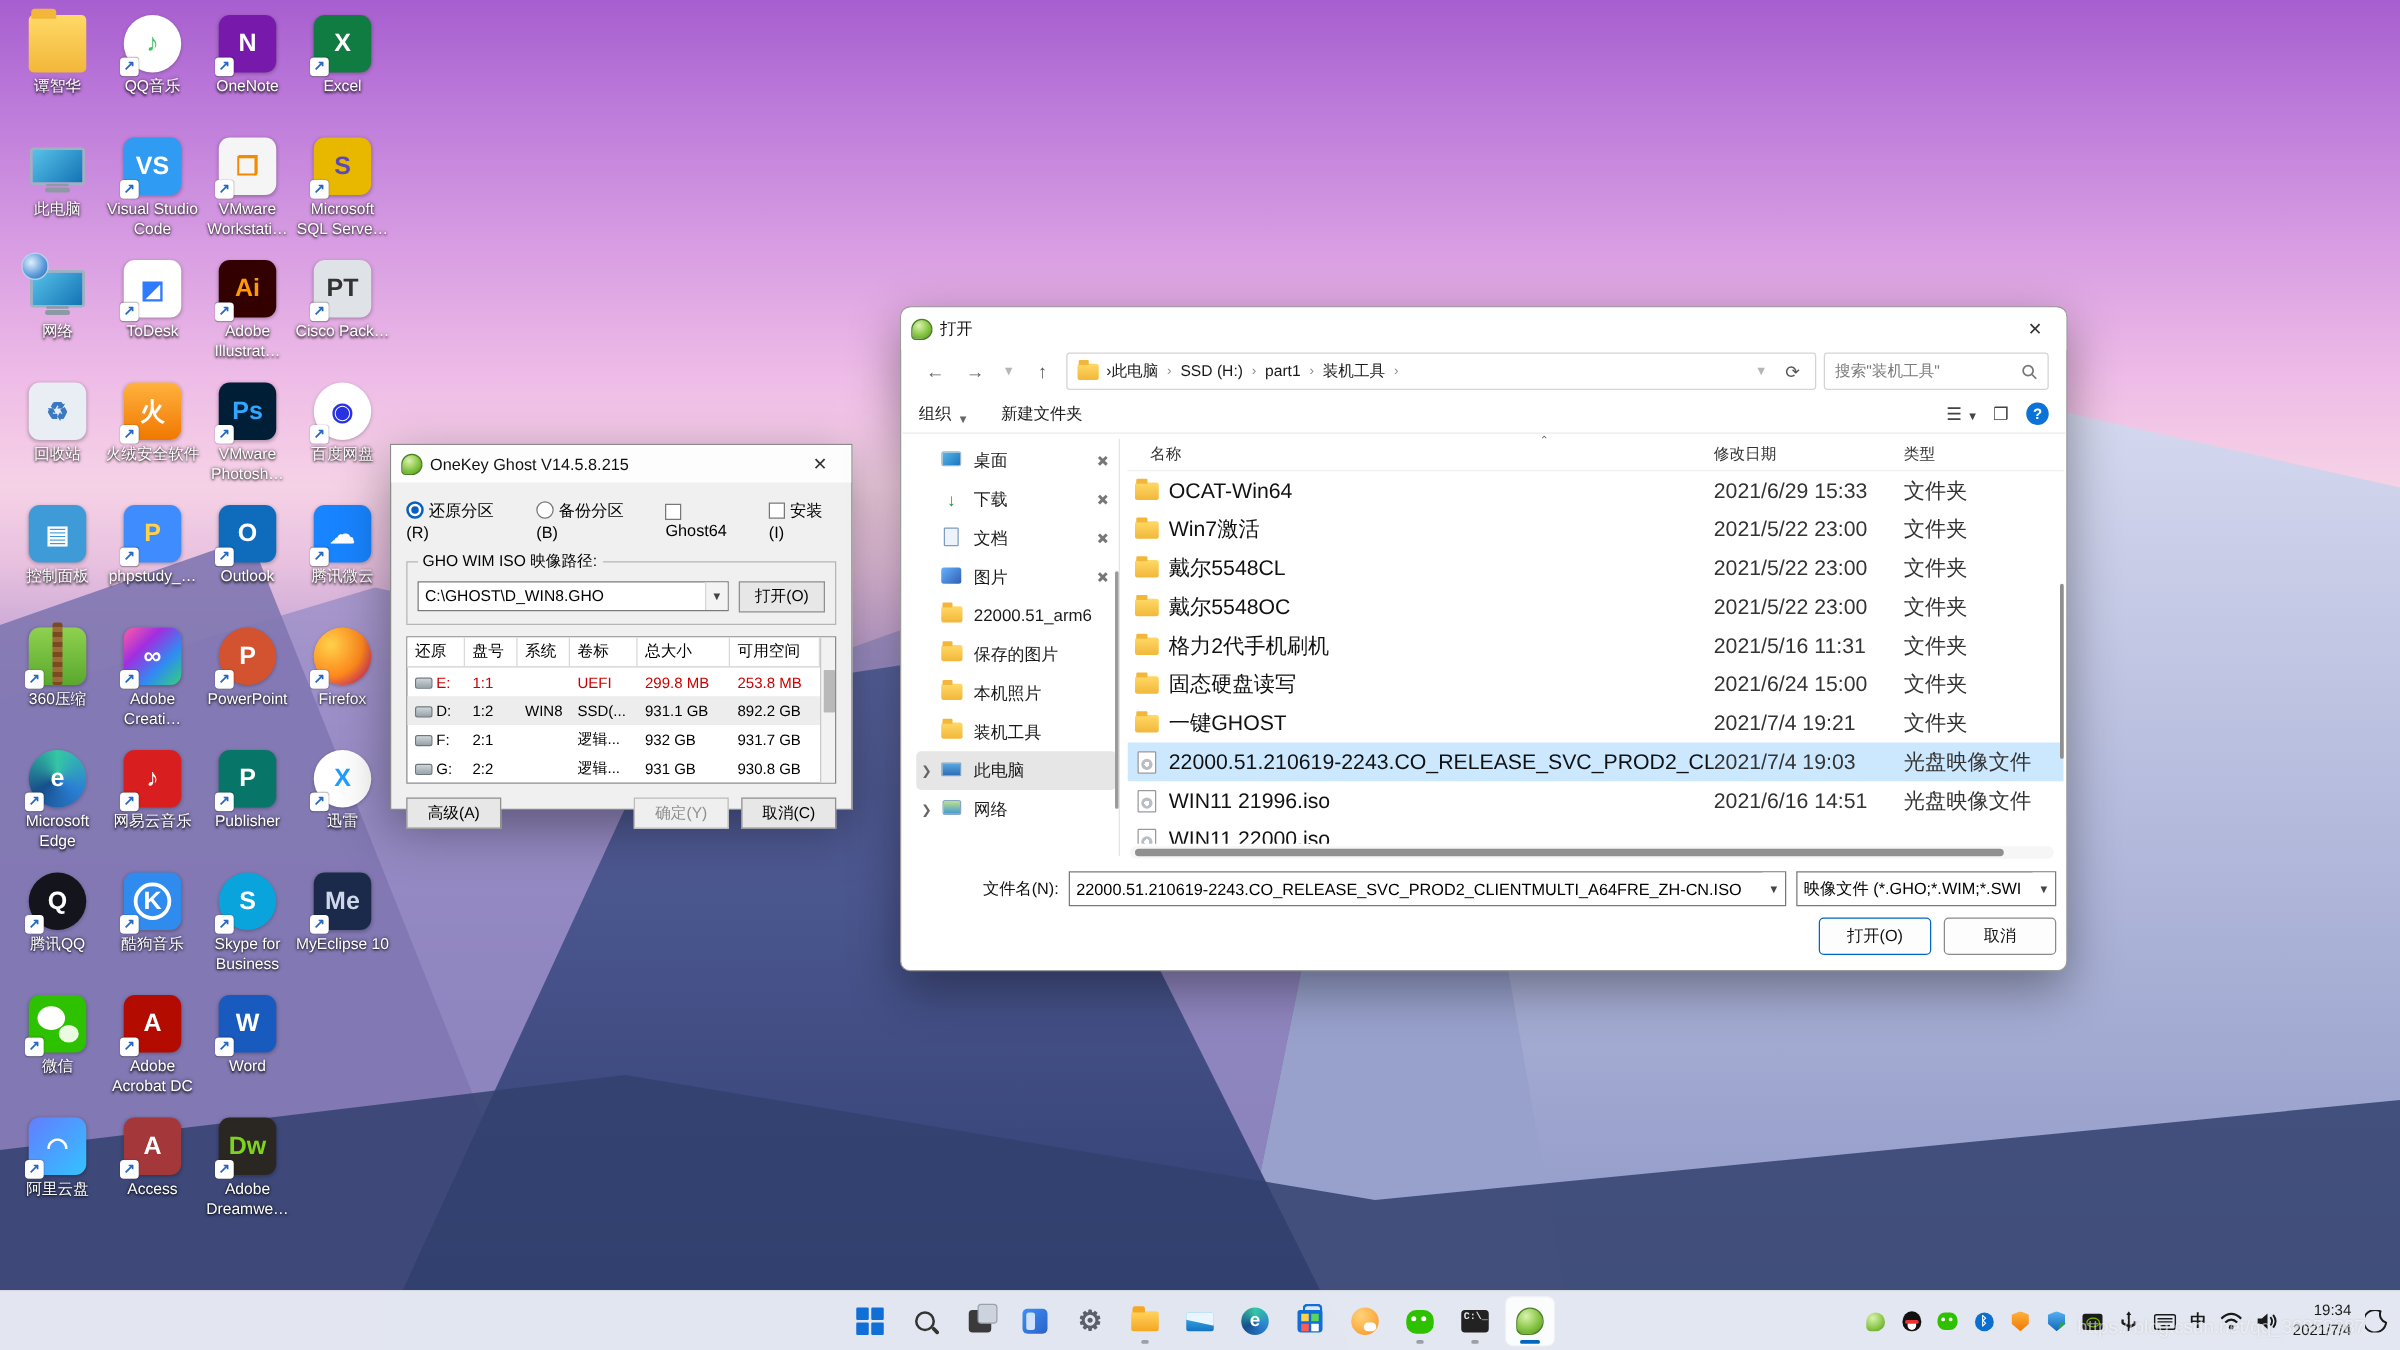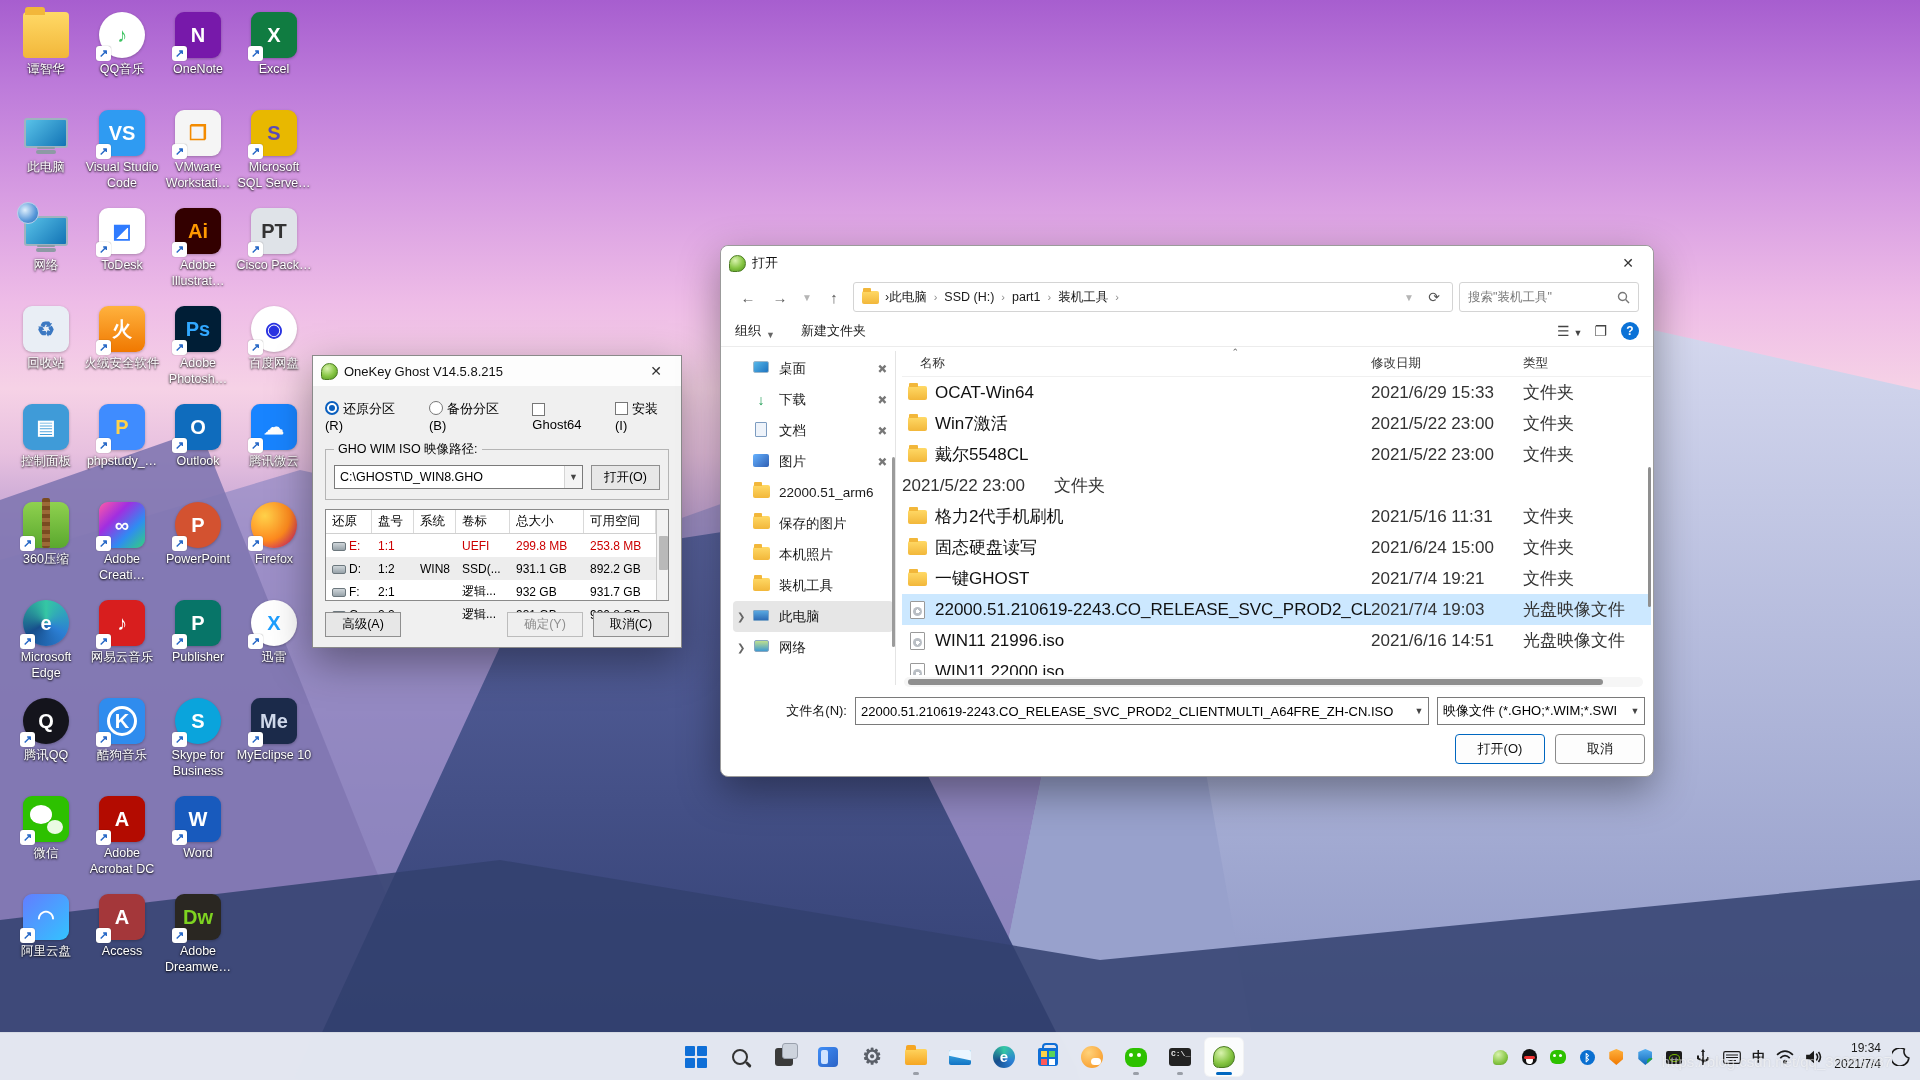--- a/index.html
+++ b/index.html
@@ -50,21 +50,21 @@
   .radio.on::after { content:""; display:block; width:6px; height:6px; margin:2px; border-radius:50%; background:#0a5fbe; }
   .chk { width:13px; height:13px; border:1px solid #777; background:#fff; display:inline-block; vertical-align:-2px; margin-right:4px; }
   fieldset { border:1px solid #b5b5b5; padding:7px 8px 9px; margin:0; }
   legend { font-size:12.5px; padding:0 4px; }
   .pathrow { display:flex; gap:8px; }
   .combo { flex:1; height:24px; border:1px solid #7a7a7a; background:#fff; display:flex; align-items:center; font-size:12.5px; }
   .combo .cv { flex:1; padding:0 5px; white-space:nowrap; overflow:hidden; }
   .combo .dd { width:18px; height:100%; border-left:1px solid #d5d5d5; background:#f4f4f4; display:flex; align-items:center; justify-content:center; font-size:9px; color:#444; }
   .btn { height:25px; padding:0 12px; background:#e7e7e7; border:1px solid #8f8f8f; font-size:12.5px; display:flex; align-items:center; justify-content:center; }
   .btn.dis { color:#8f8f8f; border-color:#bcbcbc; background:#efefef; }
-  #gtable { margin-top:9px; border:1px solid #8a8a8a; background:#fff; height:92px; display:flex; }
+  #gtable { margin-top:9px; border:1px solid #8a8a8a; background:#fff; height:118px; display:flex; }
   #gt-main { flex:1; }
   .gtr { display:grid; grid-template-columns:46px 42px 42px 54px 74px 72px; height:23px; align-items:center; font-size:12px; }
   .gtr.hdr { border-bottom:1px solid #d0d0d0; height:24px; background:#fff; font-size:12.5px; }
   .gtr.hdr span { padding-left:6px; border-right:1px solid #d9d9d9; height:100%; display:flex; align-items:center; }
   .gtr .cell { padding-left:6px; white-space:nowrap; overflow:hidden; }
   .gtr.red { color:#cc0000; }
   .gtr.sel { background:#ededed; }
   .hdd { display:inline-block; width:14px; height:9px; background:linear-gradient(#cfd6da,#97a2a9); border:1px solid #6c777d; border-radius:2px; margin-right:3px; vertical-align:-1px; }
   #gt-sb { width:14px; border-left:1px solid #c9c9c9; background:#f2f2f2; position:relative; }
   #gt-sb::after { content:""; position:absolute; top:26px; left:2px; width:9px; height:34px; background:#b9b9b9; border-radius:1px; }
@@ -370,21 +370,21 @@
           <span style="color: rgb(255, 154, 0);">Ai</span>
           <span class="arrow"></span>
         </div>
         <div class="dlabel">Adobe Illustrat…</div>
       </div>
       <div class="dicon" style="left: 160px; top: 306px;">
         <div class="ic" style="background: rgb(0, 30, 54);">
           <span style="color: rgb(49, 168, 255);">Ps</span>
           <span class="arrow"></span>
         </div>
-        <div class="dlabel">Adobe Photosh…</div>
+        <div class="dlabel">VMware Photosh…</div>
       </div>
       <div class="dicon" style="left: 160px; top: 404px;">
         <div class="ic" style="background: rgb(15, 108, 189);">
           <span style="color: rgb(255, 255, 255);">O</span>
           <span class="arrow"></span>
         </div>
         <div class="dlabel">Outlook</div>
       </div>
       <div class="dicon" style="left: 160px; top: 502px;">
         <div class="ic" style="background: rgb(211, 82, 48); border-radius: 50%;">
@@ -691,20 +691,24 @@
             </div>
             <div class="frow">
               <span class="fname">
                 <span class="fico-folder"></span>
                 <span class="nm">戴尔5548CL</span>
               </span>
               <span class="fdate">2021/5/22 23:00</span>
               <span class="ftype">文件夹</span>
             </div>
             <div class="frow">
+              <span class="fname">
+                <span class="fico-folder"></span>
+                <span class="nm">戴尔5548OC</span>
+              </span>
               <span class="fdate">2021/5/22 23:00</span>
               <span class="ftype">文件夹</span>
             </div>
             <div class="frow">
               <span class="fname">
                 <span class="fico-folder"></span>
                 <span class="nm">格力2代手机刷机</span>
               </span>
               <span class="fdate">2021/5/16 11:31</span>
               <span class="ftype">文件夹</span>

